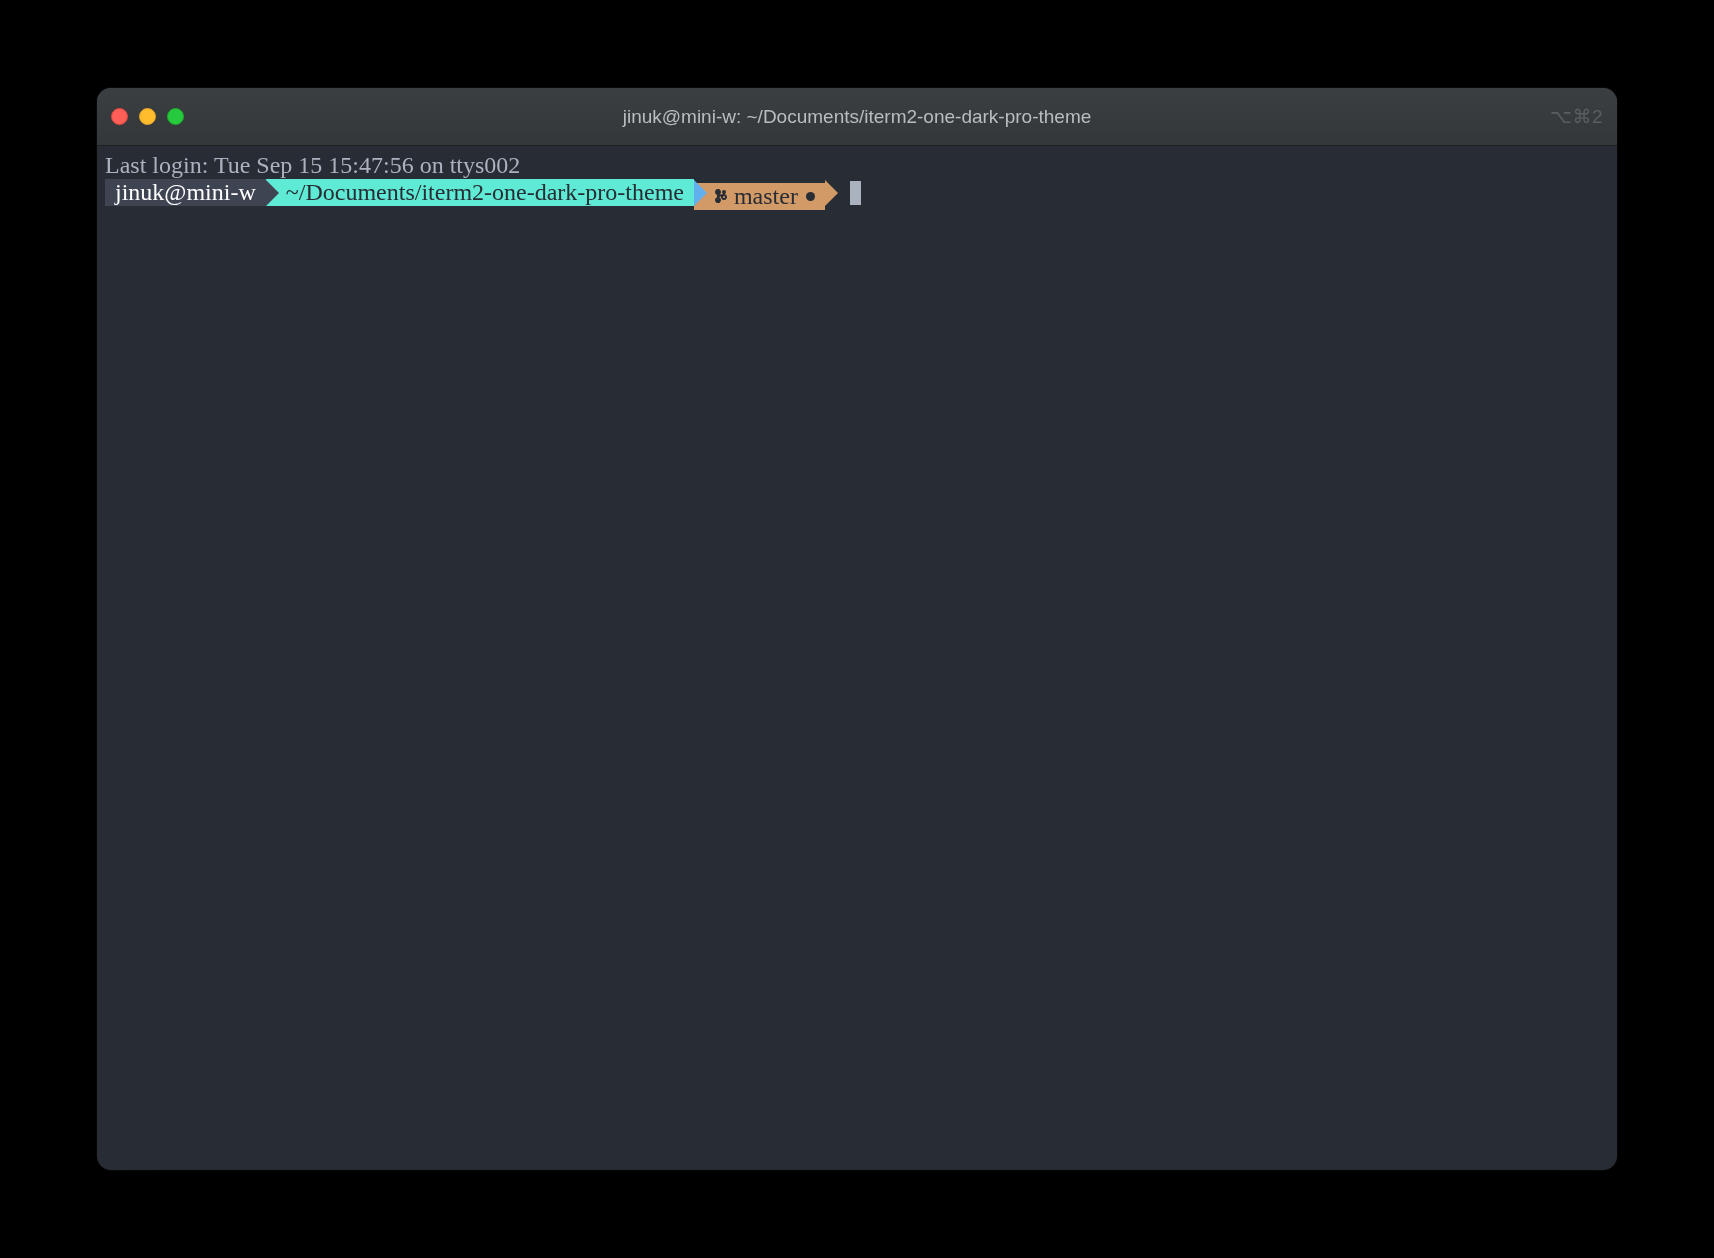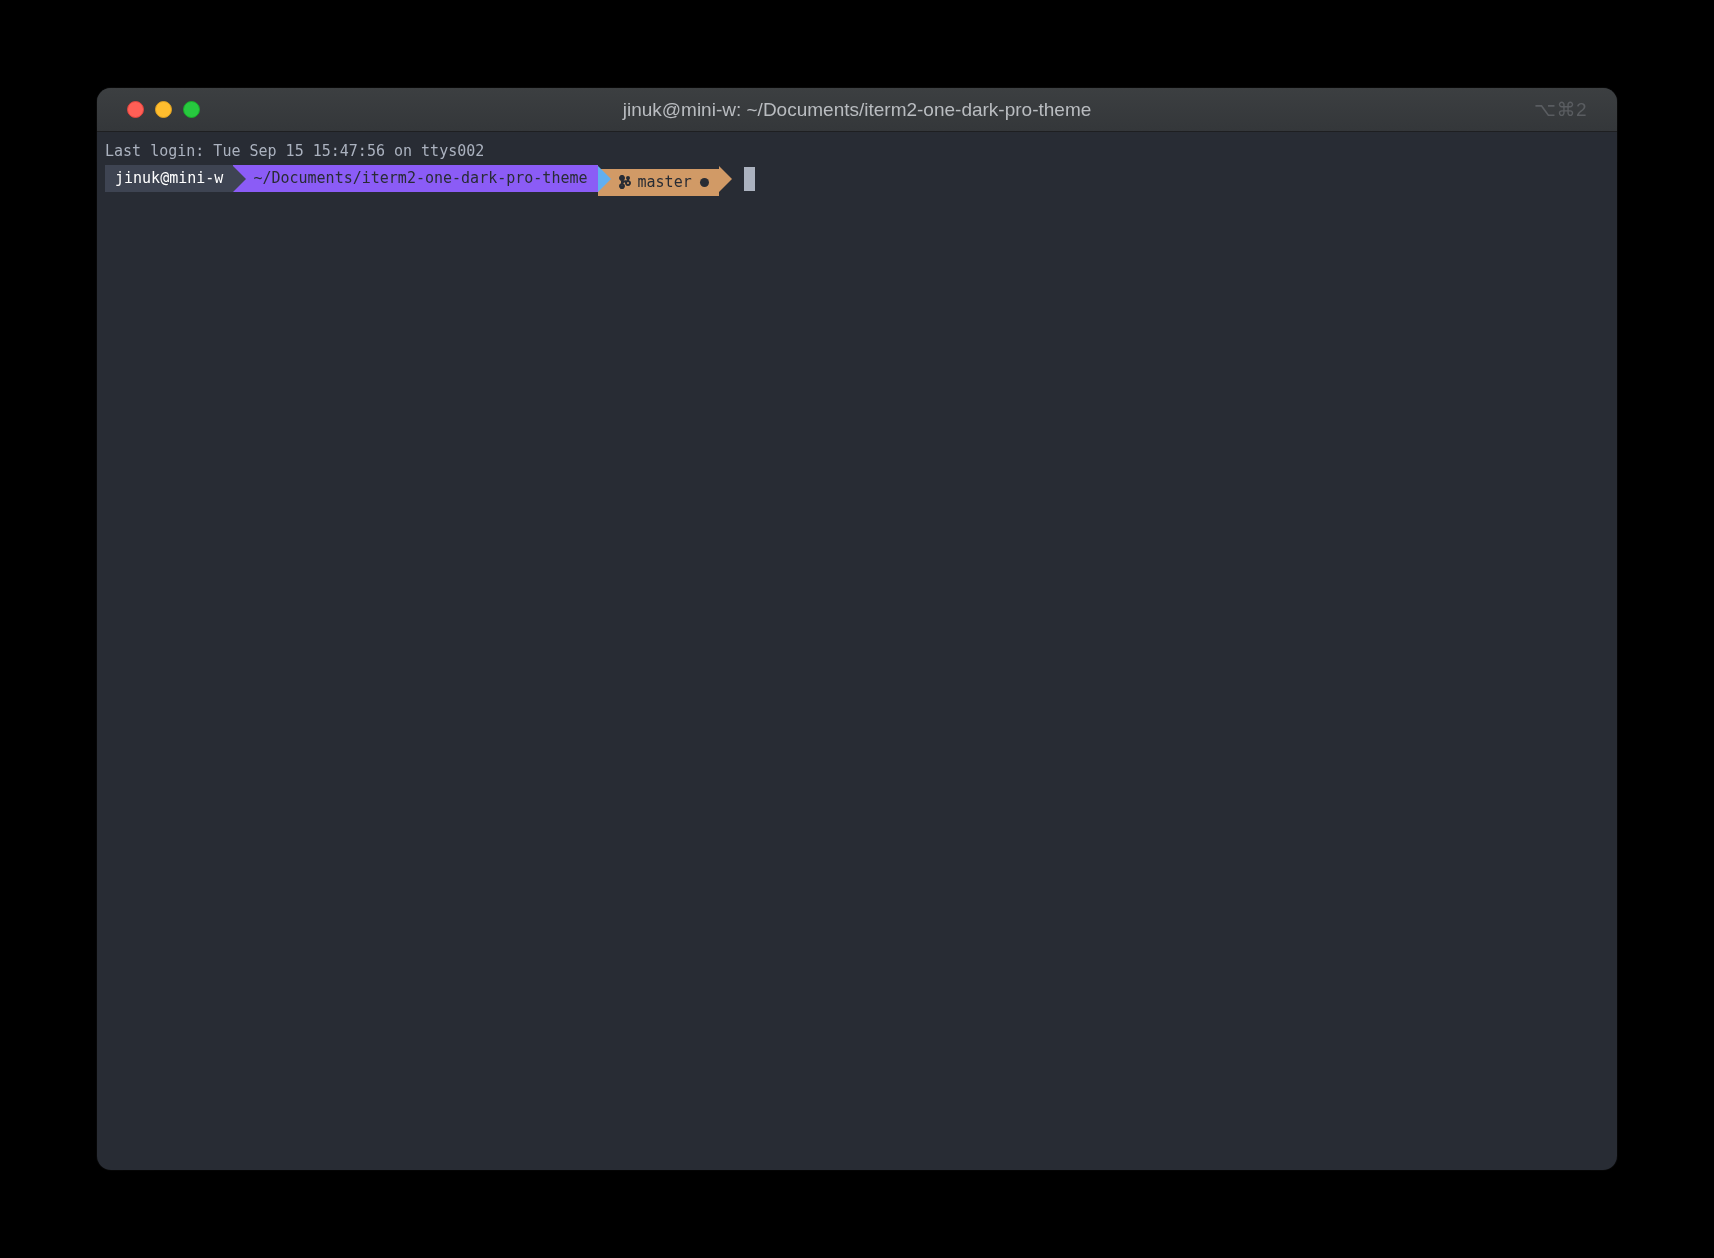--- a/index.html
+++ b/index.html
@@ -18,26 +18,26 @@
       height: 1082px;
       background: #282c34;
       border-radius: 14px;
       box-shadow: 0 30px 80px rgba(0,0,0,0.7), 0 0 0 1px rgba(255,255,255,0.04);
       display: flex;
       flex-direction: column;
       overflow: hidden;
       position: relative;
     }
     .titlebar {
-      height: 44px;
+      height: 58px;
       background: linear-gradient(#3c3f41, #34373a);
       border-bottom: 1px solid #1e1f21;
       display: flex;
       align-items: center;
-      padding: 0 30px;
+      padding: 0 14px;
       position: relative;
     }
     .traffic-lights {
       display: flex;
       gap: 11px;
       align-items: center;
       z-index: 2;
     }
     .light { width: 17px; height: 17px; border-radius: 50%; }
     .close { background: #ff5f56; border: 1px solid #e0443e; }
@@ -57,40 +57,41 @@
       margin-left: auto;
       color: #5a5d61;
       font-size: 19px;
       font-family: -apple-system, BlinkMacSystemFont, sans-serif;
       letter-spacing: 0.5px;
       z-index: 2;
     }
     .terminal-body {
       flex: 1;
       padding: 6px 8px;
-      font-size: 15px;
+      font-size: 24px;
       line-height: 27px;
       color: #abb2bf;
       cursor: text;
+      font-family: Liberation Serif, serif;
     }
     .prompt-line {
       display: flex;
       align-items: center;
       height: 27px;
       white-space: nowrap;
     }
     .seg {
       display: inline-flex;
       align-items: center;
       padding: 0 10px;
       height: 27px;
       position: relative;
     }
     .seg-host { background: #3e4452; color: #ffffff; padding-left: 10px; }
-    .seg-path { background: #8b5cf6; color: #282c34; }
+    .seg-path { background: #5eead4; color: #282c34; }
     .seg-git  { background: #d19a66; color: #282c34; }
     .arrow {
       width: 0; height: 0;
       border-top: 13.5px solid transparent;
       border-bottom: 13.5px solid transparent;
       display: inline-block;
       position: relative;
       z-index: 1;
     }
     .arrow-host { border-left: 13px solid #3e4452; margin-right: -13px; z-index: 3; }

